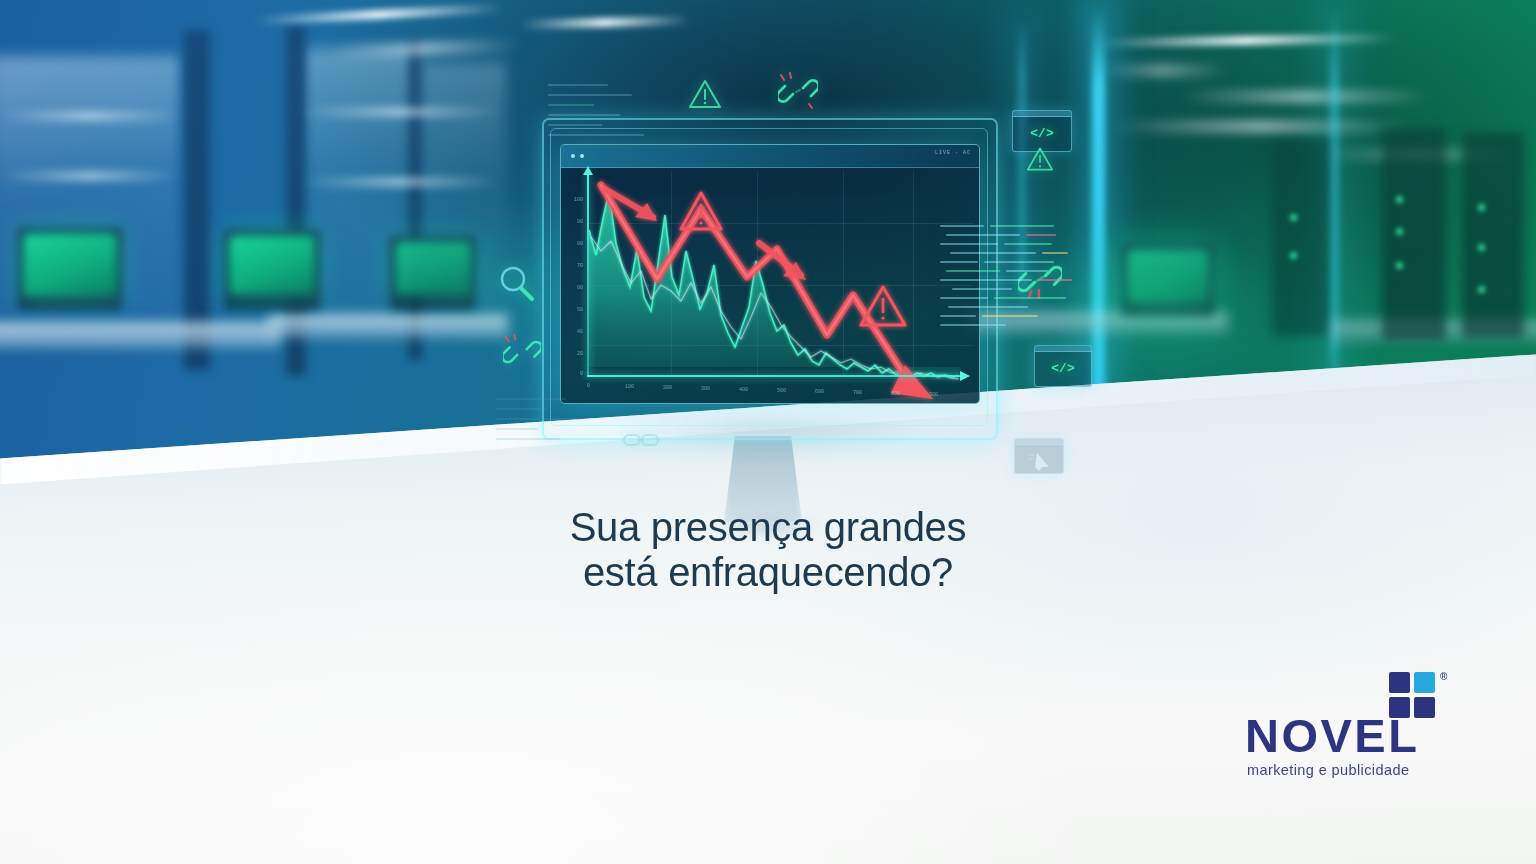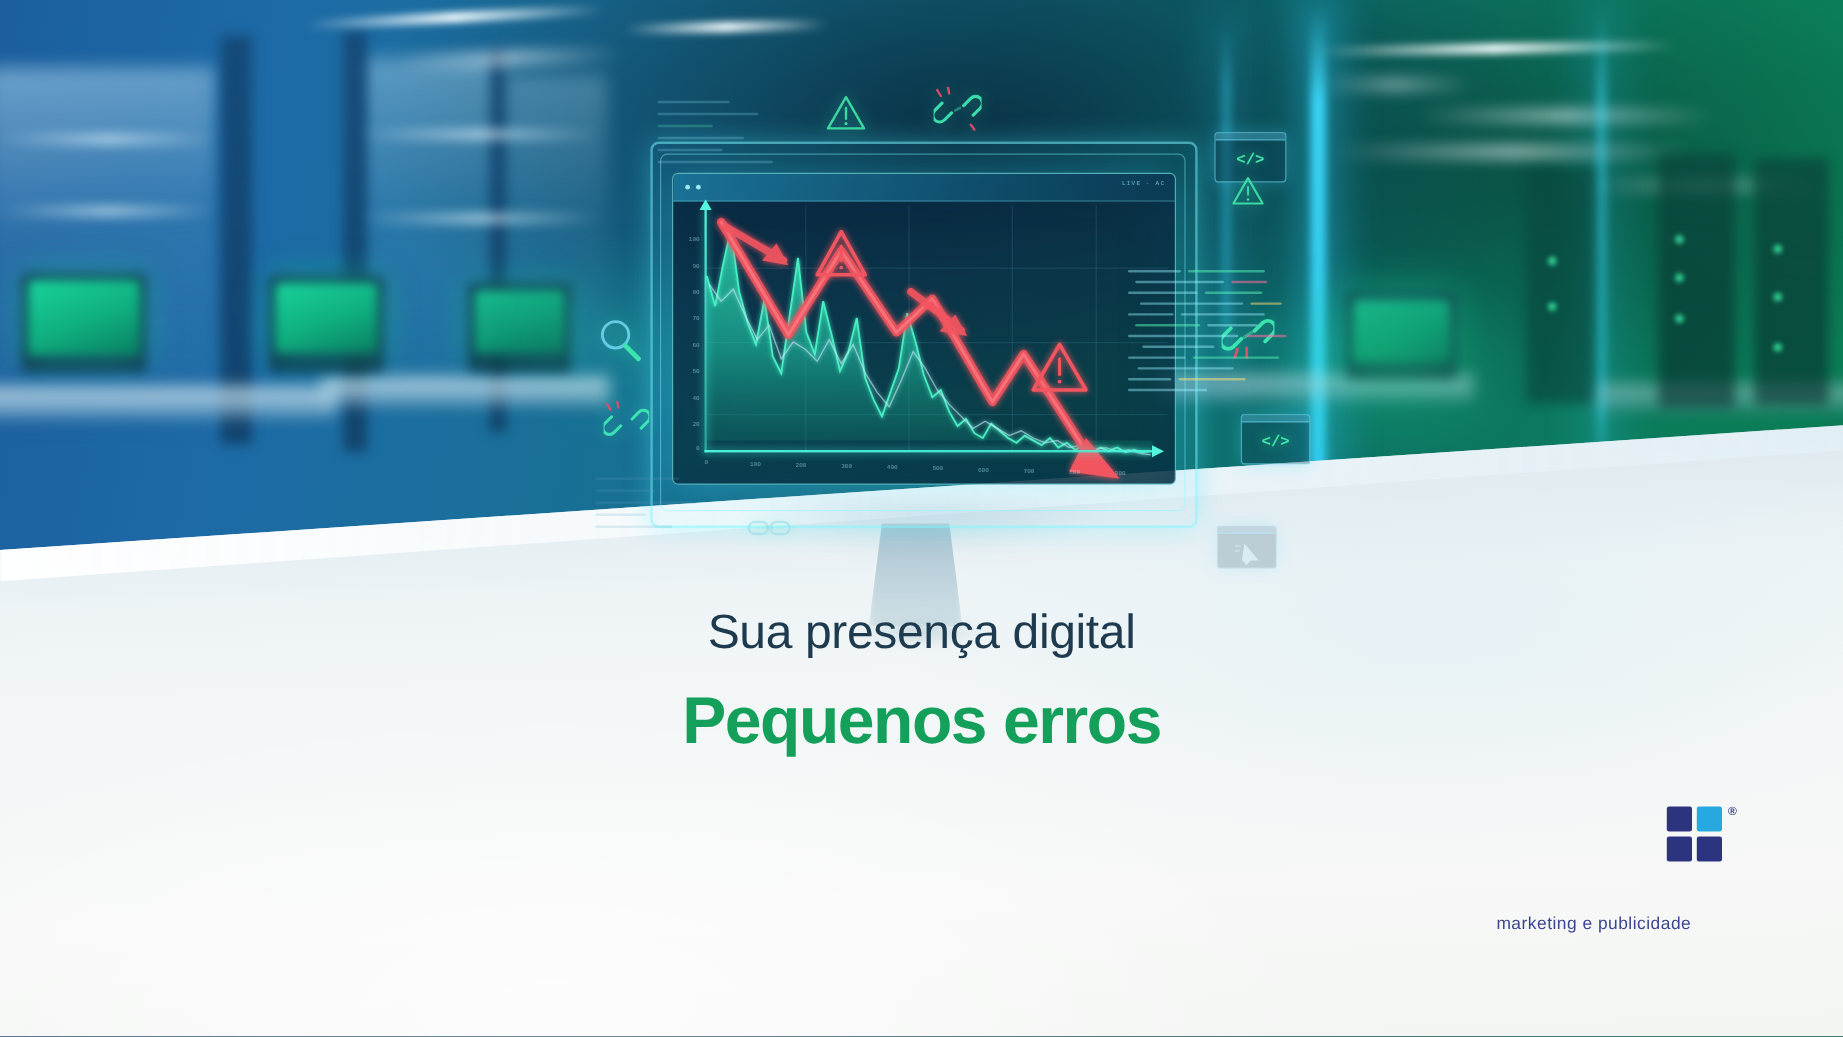--- a/index.html
+++ b/index.html
@@ -576,28 +576,29 @@
 
   <div class="codecol" style="left:496px;top:398px;width:120px;height:60px;opacity:.4;">
     <div class="codeline" style="left:0;top:0;width:70px;background:rgba(90,160,190,.45);"></div>
     <div class="codeline" style="left:0;top:10px;width:50px;background:rgba(90,160,190,.45);"></div>
     <div class="codeline" style="left:0;top:20px;width:84px;background:rgba(90,160,190,.45);"></div>
     <div class="codeline" style="left:0;top:30px;width:42px;background:rgba(90,160,190,.45);"></div>
     <div class="codeline" style="left:0;top:40px;width:64px;background:rgba(90,160,190,.45);"></div>
   </div>
 
   <div id="copy">
-    <p class="kicker">Sua presença digital</p>
-    <p class="head-green">Pequenos erros</p>
+    <p class="kicker">Sua presença grandes</p>
+    <p class="kicker">está enfraquecendo?</p>
   </div>
 
   <div id="logo">
     <div class="sqgrid">
       <span class="sq navy" style="left:0;top:0;"></span>
       <span class="sq cyan" style="left:25px;top:0;"></span>
       <span class="sq navy" style="left:0;top:25px;"></span>
       <span class="sq navy" style="left:25px;top:25px;"></span>
     </div>
     <span class="regmark">®</span>
+    <div class="wordmark">NOVEL</div>
     <div class="tagline">marketing e publicidade</div>
   </div>
 
 </div>
 
 </body></html>

